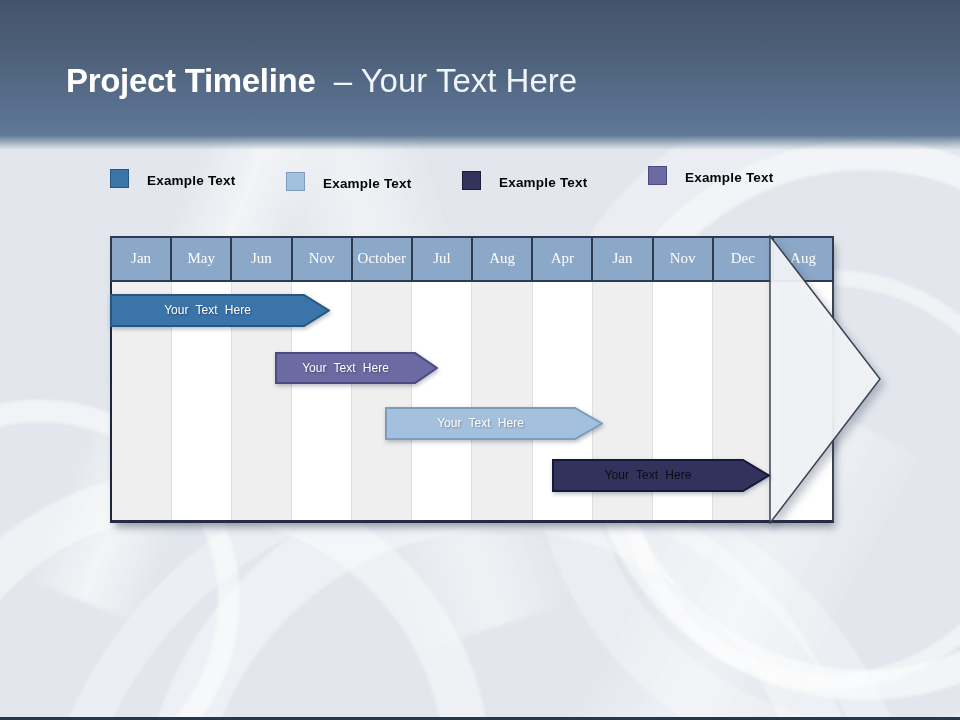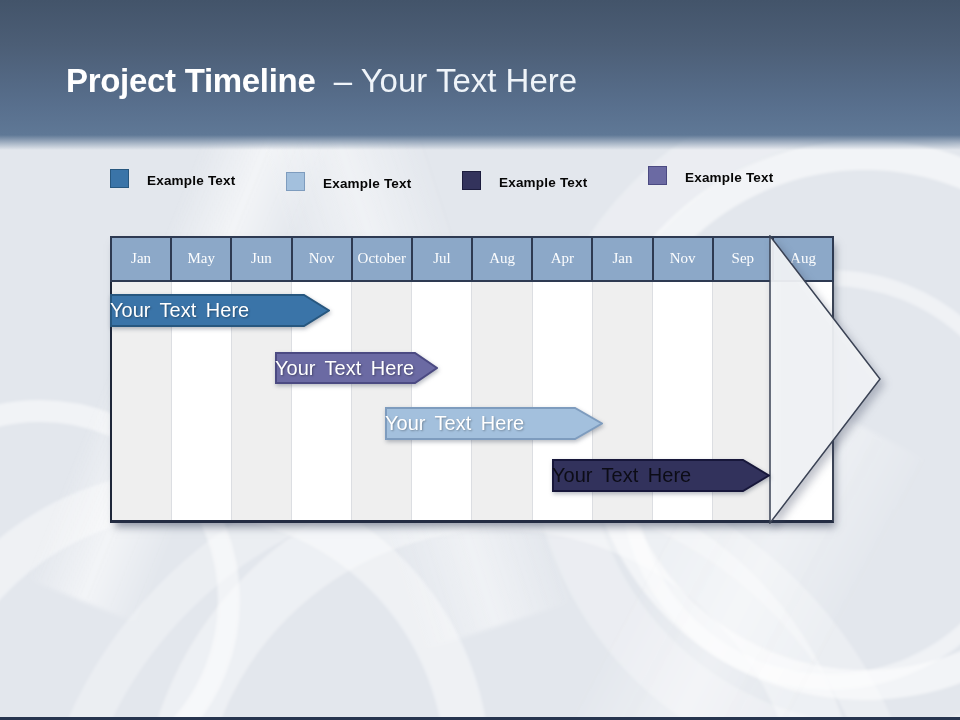--- a/index.html
+++ b/index.html
@@ -47,21 +47,21 @@
   .hrow{display:flex;background:#2E3A52;padding:2px;gap:2px;height:46px;box-sizing:border-box;}
   .hcell{flex:1;background:#8CA8C8;color:#FCFDFE;font-size:15px;line-height:40px;text-align:center;}
   .brow{display:flex;height:241px;box-sizing:border-box;
         border-left:2px solid #1E2639;border-right:2px solid #3A4254;border-bottom:3px solid #232C42;}
   .bcell{flex:1;border-right:1px solid #DCDEE2;}
   .bcell:last-child{border-right:none;}
   .bcell.odd{background:#EFEFEF;} .bcell.even{background:#FFFFFF;}
   
   .bar{position:absolute;z-index:3;}
   .bar svg{display:block;filter:drop-shadow(1px 2px 2px rgba(50,60,80,.35));}
-  .bar-label{position:absolute;top:0;left:0;font-size:20px;word-spacing:4px;white-space:nowrap;}
+  .bar-label{position:absolute;top:0;left:0;text-align:center;font-size:12px;word-spacing:4px;white-space:nowrap;}
   .bar1{left:110px;top:294px;width:220px;height:33px;}
   .bar2{left:275px;top:352px;width:163px;height:32px;}
   .bar3{left:385px;top:407px;width:218px;height:33px;}
   .bar4{left:552px;top:459px;width:218px;height:33px;}
   .bar1 polygon{stroke:#27577F;stroke-width:2;}
   .bar2 polygon{stroke:#4B4A82;stroke-width:2;}
   .bar3 polygon{stroke:#7E9CBE;stroke-width:2;}
   .bar4 polygon{stroke:#17173A;stroke-width:2;}
   .bar1 .bar-label{width:195px;line-height:33px;color:#FFFFFF;text-shadow:1px 1px 2px rgba(0,0,0,.35);}
   .bar2 .bar-label{width:141px;line-height:32px;color:#FFFFFF;text-shadow:1px 1px 2px rgba(0,0,0,.35);}
@@ -118,21 +118,21 @@
       <div class="hcell">Jan</div>
       <div class="hcell">May</div>
       <div class="hcell">Jun</div>
       <div class="hcell">Nov</div>
       <div class="hcell">October</div>
       <div class="hcell">Jul</div>
       <div class="hcell">Aug</div>
       <div class="hcell">Apr</div>
       <div class="hcell">Jan</div>
       <div class="hcell">Nov</div>
-      <div class="hcell">Sep</div>
+      <div class="hcell">Dec</div>
       <div class="hcell">Aug</div>
     </div>
     <div class="brow">
       <div class="bcell odd"></div>
       <div class="bcell even"></div>
       <div class="bcell odd"></div>
       <div class="bcell even"></div>
       <div class="bcell odd"></div>
       <div class="bcell even"></div>
       <div class="bcell odd"></div>

